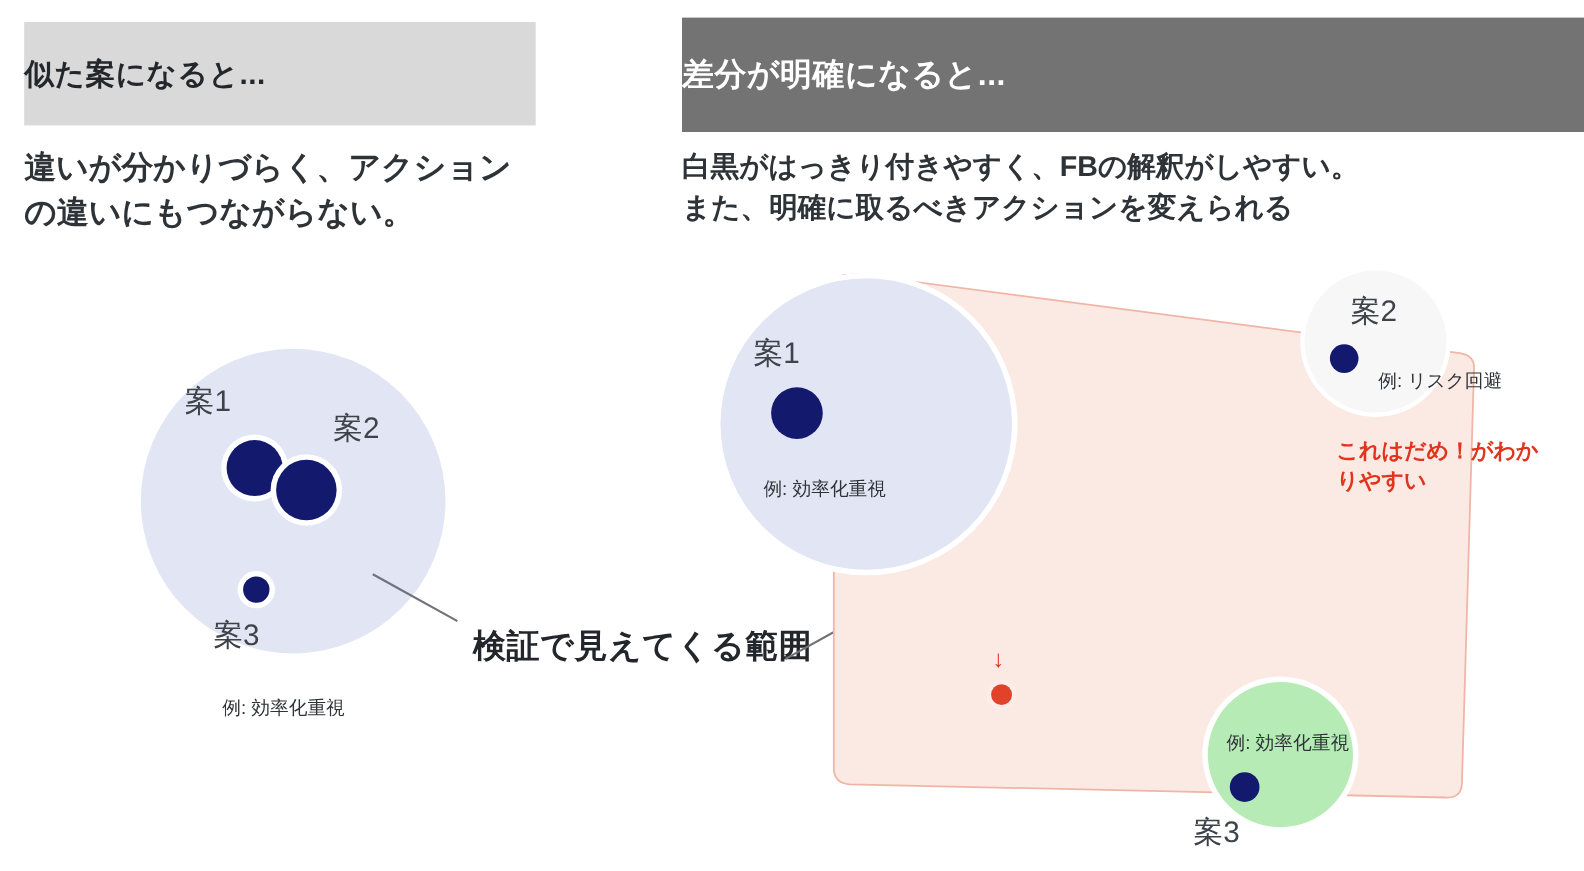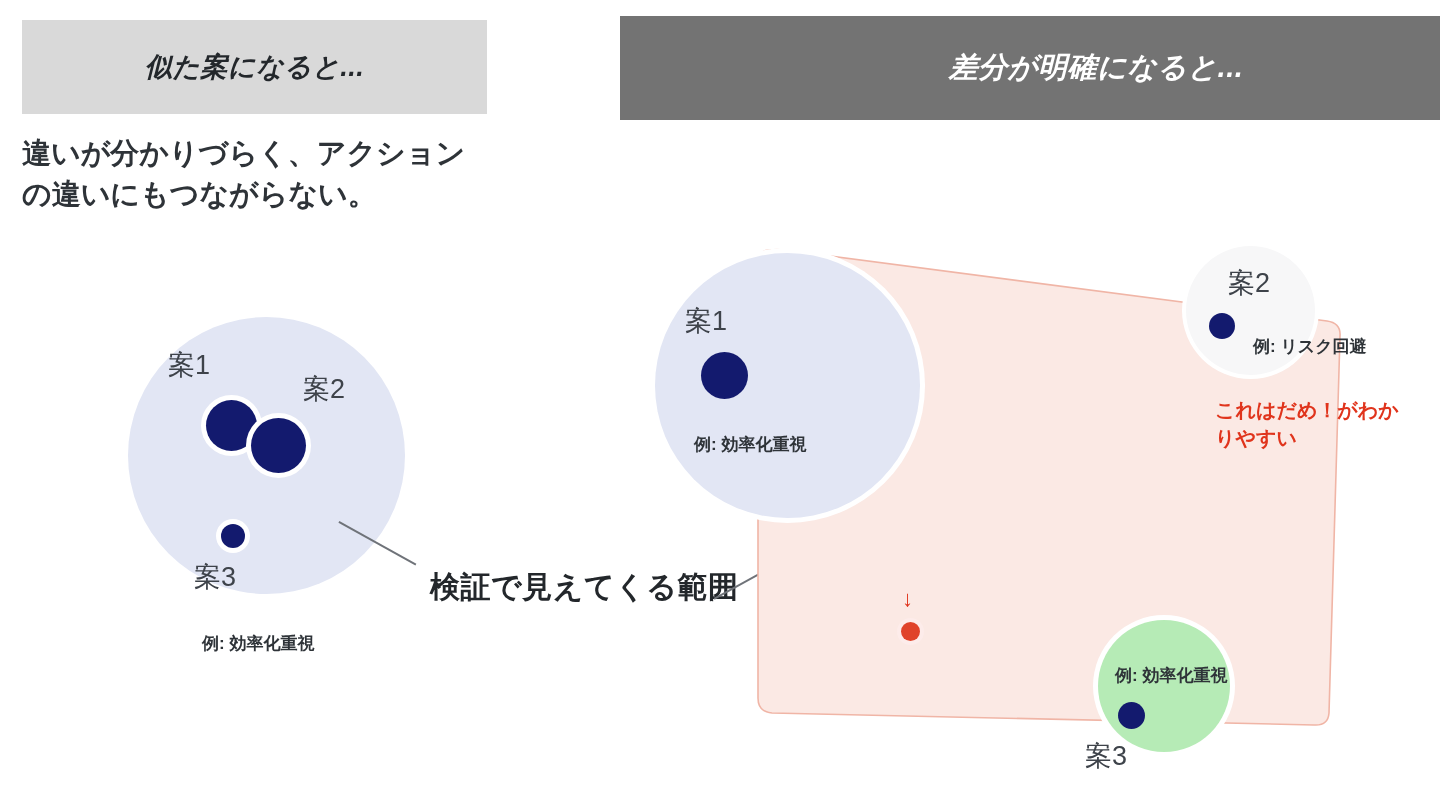--- a/index.html
+++ b/index.html
@@ -9,24 +9,23 @@
     font-family:"Liberation Sans","DejaVu Sans",sans-serif;
     overflow:hidden;
     position:relative;
     -webkit-font-smoothing:antialiased;
   }
   .stage{position:absolute;left:0;top:0;width:1440px;height:792px;}
   .abs{position:absolute;}
 
   
   .hdr{
-    display:flex;align-items:center;justify-content:center;
+    display:flex;align-items:center;
     font-weight:bold;letter-spacing:.5px;
     text-align:center;
-    font-style:italic;
   }
   .hdr-left{
     left:22px;top:20px;width:465px;height:94px;
     background:#d9d9d9;color:#23272b;font-size:27px;
   }
   .hdr-right{
     left:620px;top:16px;width:952px;height:104px;
     background:#737373;color:#ffffff;font-size:29px;
   }
 
@@ -39,21 +38,21 @@
   .sub-right{left:620px;top:133px;width:780px;font-size:26px;}
 
   
   .circle{border-radius:50%;}
   .ring-white{box-shadow:0 0 0 5px #ffffff;}
   .dot{border-radius:50%;background:#131a6e;}
   .dot-red{border-radius:50%;background:#e0432a;box-shadow:0 0 0 4px #fdecea;}
 
   .lbl{color:#3a3f45;font-weight:400;}
   .lbl-an{font-size:27px;color:#3e434a;}
-  .cap{font-size:17px;font-weight:bold;color:#2e3338;}
+  .cap{font-size:17px;font-weight:normal;color:#2e3338;}
   .red-note{color:#e0341c;font-weight:bold;font-size:20px;line-height:1.38;white-space:pre-line;}
   .red-arrow{color:#e0341c;font-size:22px;font-weight:bold;line-height:1;}
 
   .leader{background:#6f7379;height:1.6px;transform-origin:0 50%;}
 
   .annot-mid{
     font-size:30px;font-weight:bold;color:#23272b;letter-spacing:.5px;
   }
 
   
@@ -89,20 +88,22 @@
   <div class="abs leader" style="left:339px;top:521px;width:88px;transform:rotate(29deg);"></div>
 
   <div class="abs annot-mid" style="left:430px;top:567px;">検証で見えてくる範囲</div>
 
   <div class="abs leader" style="left:714px;top:598px;width:78px;transform:rotate(-29deg);"></div>
 
   <div class="abs hdr hdr-right">
     <span>差分が明確になると...</span>
   </div>
 
+  <div class="abs sub sub-right">白黒がはっきり付きやすく、FBの解釈がしやすい。
+また、明確に取るべきアクションを変えられる</div>
 
   <div class="abs pink-shape">
     <svg width="600" height="500" viewBox="0 0 600 500" xmlns="http://www.w3.org/2000/svg">
       <path d="M 26 22 Q 14 22 14 34 L 14 470 Q 14 484 28 485 L 570 497 Q 584 498 585 485 L 596 108 Q 597 95 583 93 L 40 22 Q 33 21 26 22 Z" fill="#fbe9e4" stroke="#f0b5a6" stroke-width="1.6"></path>
     </svg>
   </div>
 
   <div class="abs circle" style="left:655px;top:253px;width:265px;height:265px;background:#e2e6f4;box-shadow:0 0 0 5px #ffffff;"></div>
   <div class="abs lbl lbl-an" style="left:685px;top:303px;">案1</div>
   <div class="abs dot" style="left:701px;top:352px;width:47px;height:47px;"></div>

